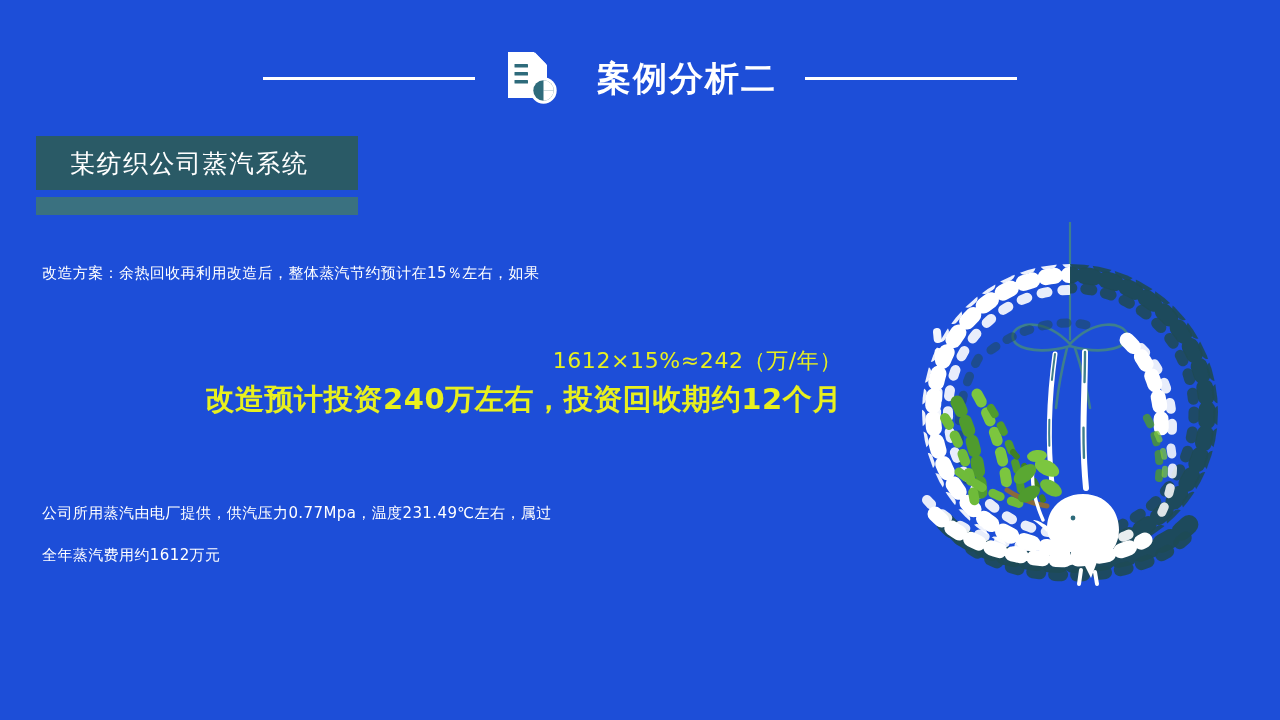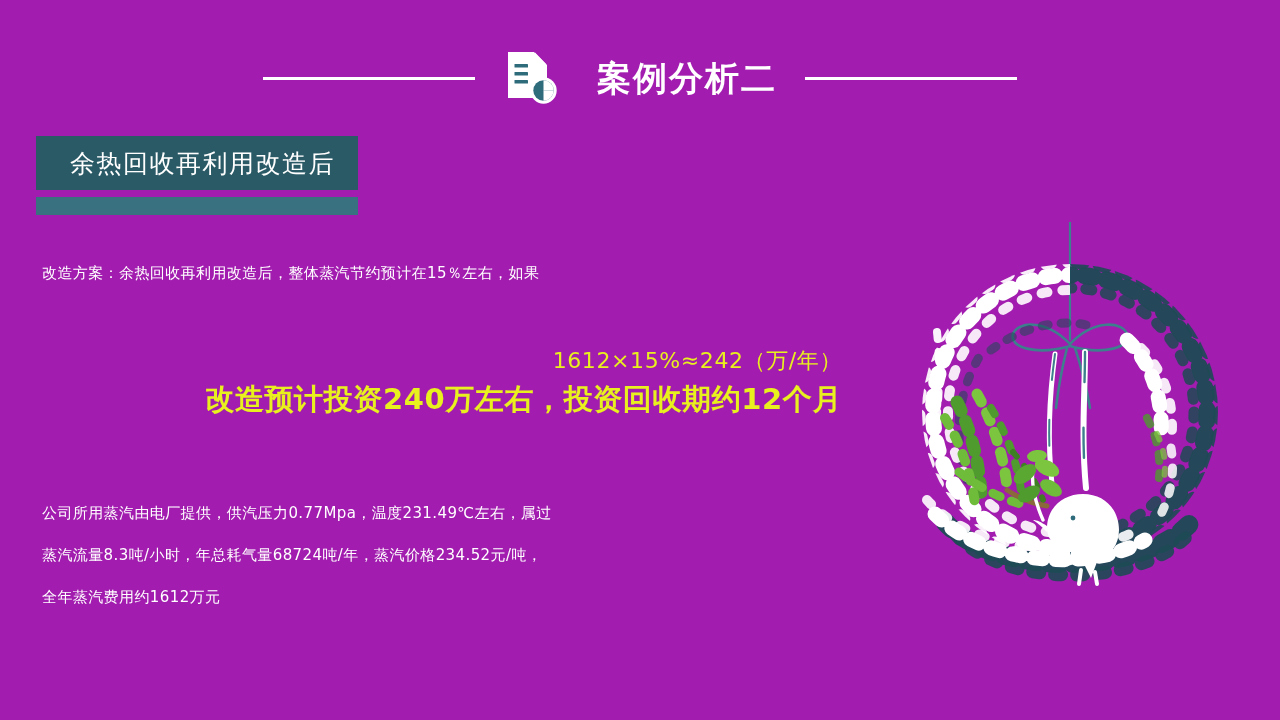--- a/index.html
+++ b/index.html
@@ -12,21 +12,21 @@
     height: 720px;
     overflow: hidden;
     background: #2e6b7b;
     font-family: "DejaVu Sans", "Liberation Sans", sans-serif;
     -webkit-font-smoothing: antialiased;
   }
   .slide {
     position: relative;
     width: 1280px;
     height: 720px;
-    background: #a21caf;
+    background: #1d4ed8;
     overflow: hidden;
   }
 
   
   .header {
     position: absolute;
     top: 46px;
     left: 0;
     width: 1280px;
     height: 64px;
@@ -153,34 +153,33 @@
       <path d="M40.5 41.5 L40.5 31.3 A10.2 10.2 0 0 1 50.7 41.5 Z" fill="#ffffff"></path>
       <path d="M40.5 41.5 L50.7 41.5 A10.2 10.2 0 0 1 40.5 51.7 Z" fill="#ffffff"></path>
     </svg>
 
     <div class="header-title">案例分析二</div>
 
     <div class="rule rule-right"></div>
   </div>
 
   <div class="section-box">
-    <div class="section-label">余热回收再利用改造后</div>
+    <div class="section-label">某纺织公司蒸汽系统</div>
   </div>
   <div class="section-bar"></div>
 
   <div class="para para-intro">
     <div>改造方案：余热回收再利用改造后，整体蒸汽节约预计在15％左右，如果</div>
   </div>
 
   <div class="highlight highlight-formula">1612×15%≈242（万/年）</div>
   <div class="highlight highlight-note">改造预计投资240万左右，投资回收期约12个月</div>
 
   <div class="para para-details">
     <div>公司所用蒸汽由电厂提供，供汽压力0.77Mpa，温度231.49℃左右，属过</div>
-    <div>蒸汽流量8.3吨/小时，年总耗气量68724吨/年，蒸汽价格234.52元/吨，</div>
     <div>全年蒸汽费用约1612万元</div>
   </div>
 
   <svg class="wreath" viewBox="0 0 350 412" aria-hidden="true">
     <defs>
       <clipPath id="ringLeft">
         <path d="M175 42 A148 148 0 0 0 175 338 Z"></path>
       </clipPath>
       <clipPath id="ringRight">
         <path d="M175 42 A148 148 0 0 1 175 338 Z"></path>

